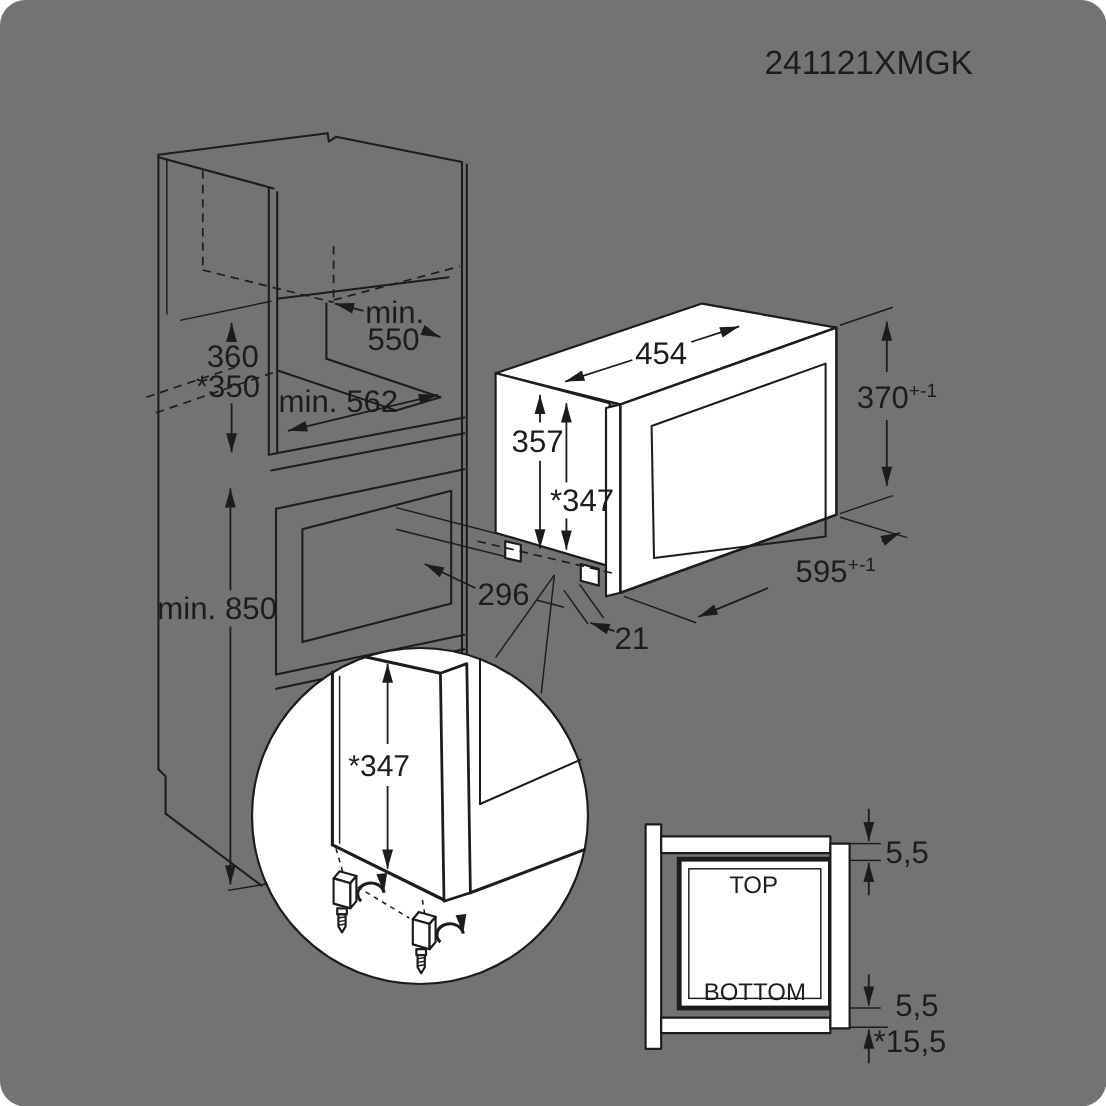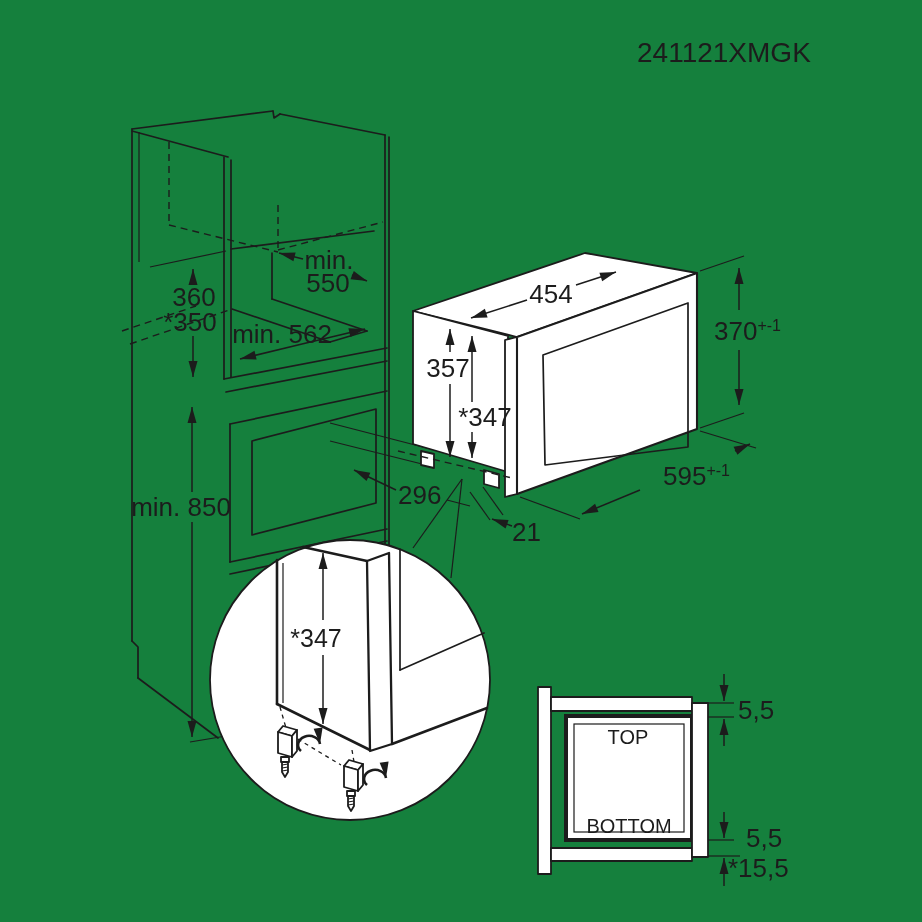--- a/index.html
+++ b/index.html
@@ -1,16 +1,16 @@
 <!DOCTYPE html>
 <html><head>
 <meta charset="utf-8">
 <style>
   html,body{margin:0;padding:0;background:#fff;}
-  #stage{position:relative;width:922px;height:922px;background:#15803d;overflow:hidden;}
+  #stage{position:relative;width:922px;height:922px;background:#737373;overflow:hidden;border-radius:21px;}
   svg{display:block;}
   svg text{font-family:"Liberation Sans","DejaVu Sans",sans-serif;fill:#1c1c1c;}
   .dim{font-size:26px;}
   .dim-small{font-size:25px;}
   .sup{font-size:16px;}
   .title-text{font-size:28px;}
   .view-label{font-size:20px;}
   .ln{stroke:#1c1c1c;stroke-width:1.7;fill:none;stroke-linecap:round;stroke-linejoin:round;}
   .ln-thin{stroke:#1c1c1c;stroke-width:1.2;fill:none;}
   .ln-heavy{stroke:#1c1c1c;stroke-width:2.6;fill:none;stroke-linecap:round;}

